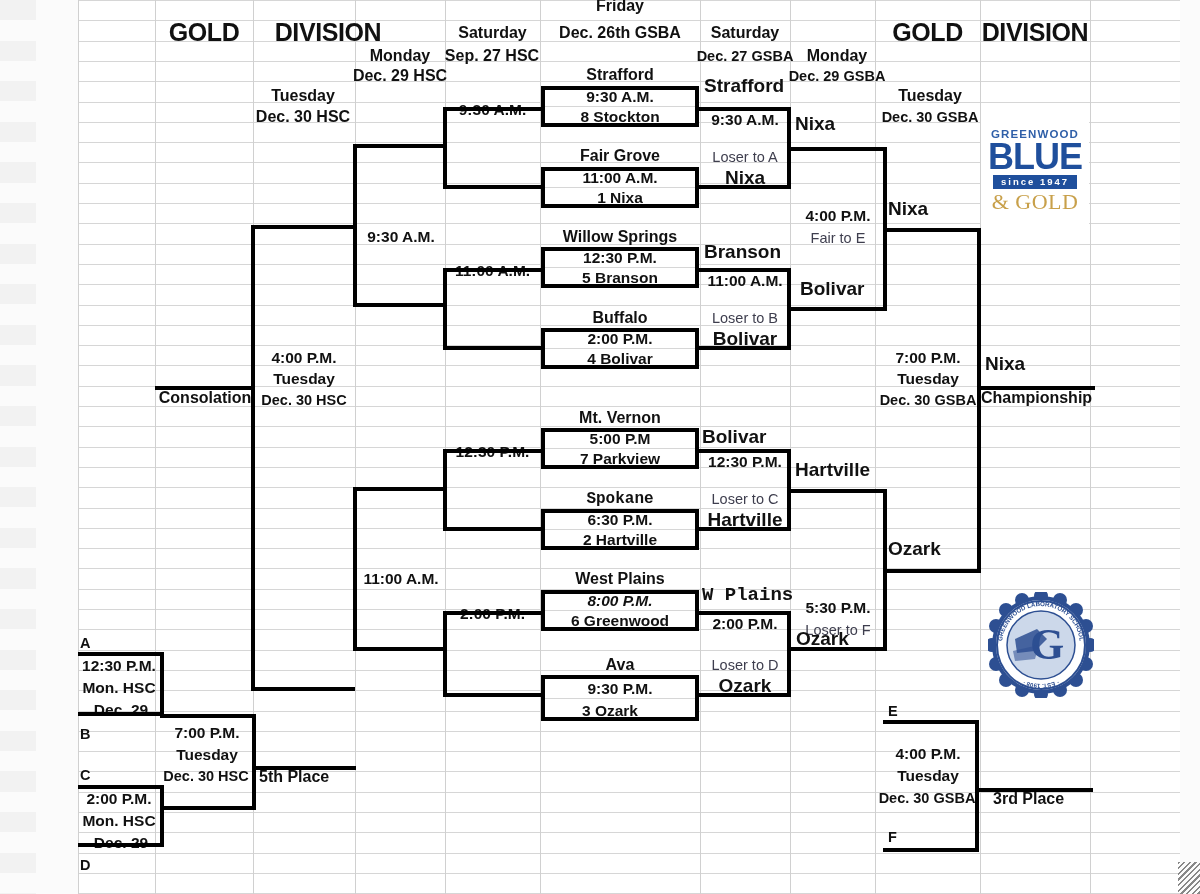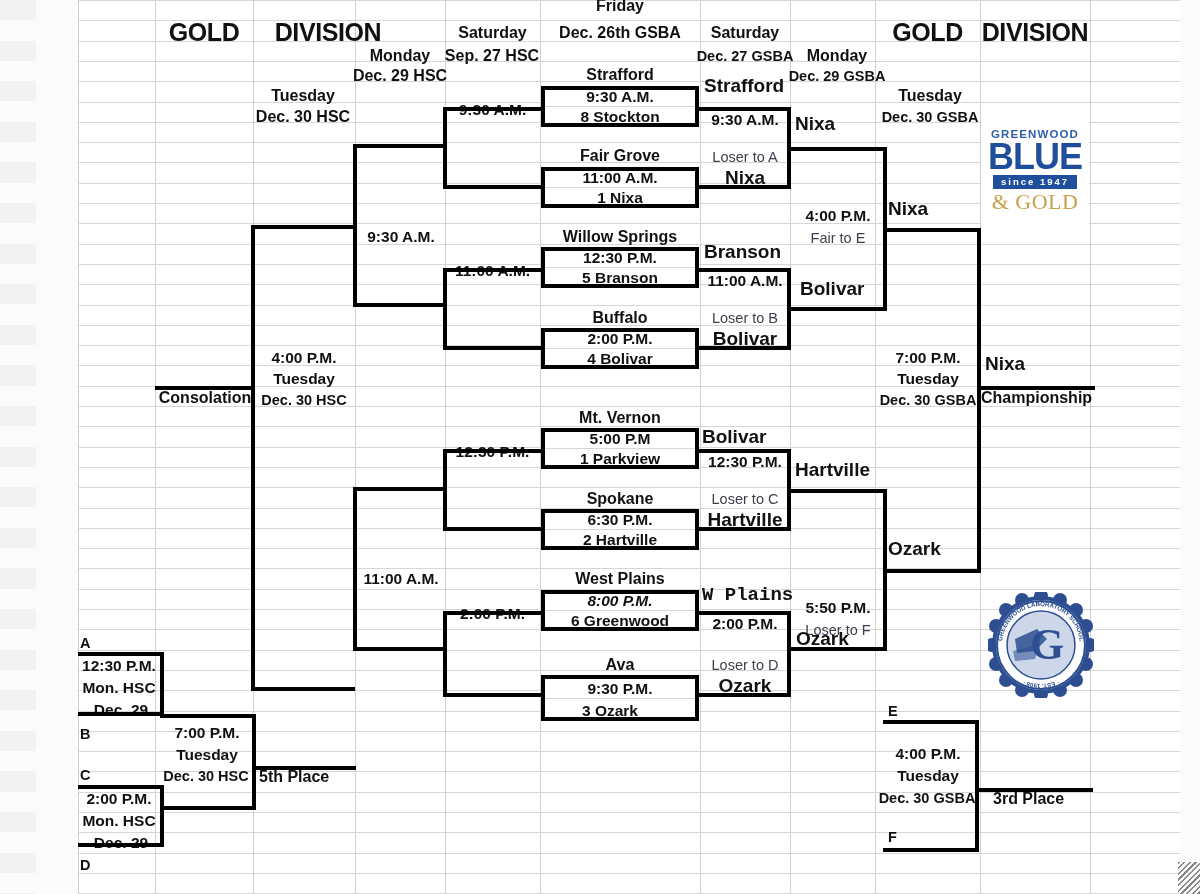--- a/index.html
+++ b/index.html
@@ -220,23 +220,23 @@
       <div class="sep" style="top:16px;"></div>
     </div>
   <div class="t reg" style="left:541px; top:328px; width:158px; height:21px;">2:00 P.M.</div>
   <div class="t reg" style="left:541px; top:348px; width:158px; height:21px;">4 Bolivar</div>
 
   <div class="t med" style="left:541px; top:408px; width:158px; height:20px;">Mt. Vernon</div>
   <div class="gamebox" style="left:541px; top:428px; width:158px; height:41px;">
       <div class="sep" style="top:16px;"></div>
     </div>
   <div class="t reg" style="left:541px; top:428px; width:158px; height:21px;">5:00 P.M</div>
-  <div class="t reg" style="left:541px; top:448px; width:158px; height:21px;">1 Parkview</div>
-
-  <div class="t med" style="left:541px; top:489px; width:158px; height:20px;">Spokane</div>
+  <div class="t reg" style="left:541px; top:448px; width:158px; height:21px;">7 Parkview</div>
+
+  <div class="t med" style="left:541px; top:489px; width:158px; height:20px;font-family:Liberation Mono, monospace;">Spokane</div>
   <div class="gamebox" style="left:541px; top:509px; width:158px; height:41px;">
       <div class="sep" style="top:16px;"></div>
     </div>
   <div class="t reg" style="left:541px; top:509px; width:158px; height:21px;">6:30 P.M.</div>
   <div class="t reg" style="left:541px; top:529px; width:158px; height:21px;">2 Hartville</div>
 
   <div class="t med" style="left:541px; top:569px; width:158px; height:20px;">West Plains</div>
   <div class="gamebox" style="left:541px; top:590px; width:158px; height:41px;">
       <div class="sep" style="top:16px;"></div>
     </div>
@@ -307,21 +307,21 @@
   <div class="b bv" style="left:883px; top:147px; height:164px;"></div>
   <div class="b bh" style="left:787px; top:307px; width:100px;"></div>
   <div class="t reg" style="left:790px; top:206px; width:96px; height:20px;">4:00 P.M.</div>
   <div class="t lose" style="left:790px; top:228px; width:96px; height:20px;">Fair to E</div>
   <div class="t bigteam lt" style="left:800px; top:277px; width:85px; height:22px;">Bolivar</div>
 
   <div class="t bigteam lt" style="left:795px; top:458px; width:90px; height:22px;">Hartville</div>
   <div class="b bh" style="left:787px; top:489px; width:100px;"></div>
   <div class="b bv" style="left:883px; top:489px; height:162px;"></div>
   <div class="b bh" style="left:787px; top:647px; width:100px;"></div>
-  <div class="t reg" style="left:790px; top:598px; width:96px; height:20px;">5:50 P.M.</div>
+  <div class="t reg" style="left:790px; top:598px; width:96px; height:20px;">5:30 P.M.</div>
   <div class="t lose" style="left:790px; top:620px; width:96px; height:20px;">Loser to F</div>
   <div class="t bigteam lt" style="left:796px; top:627px; width:90px; height:22px;">Ozark</div>
 
   <div class="t bigteam lt" style="left:888px; top:197px; width:92px; height:22px;">Nixa</div>
   <div class="t bigteam lt" style="left:888px; top:537px; width:92px; height:22px;">Ozark</div>
   <div class="b bh" style="left:883px; top:228px; width:98px;"></div>
   <div class="b bv" style="left:977px; top:228px; height:345px;"></div>
   <div class="b bh" style="left:883px; top:569px; width:98px;"></div>
   <div class="t reg" style="left:878px; top:348px; width:100px; height:20px;">7:00 P.M.</div>
   <div class="t reg" style="left:878px; top:369px; width:100px; height:20px;">Tuesday</div>

